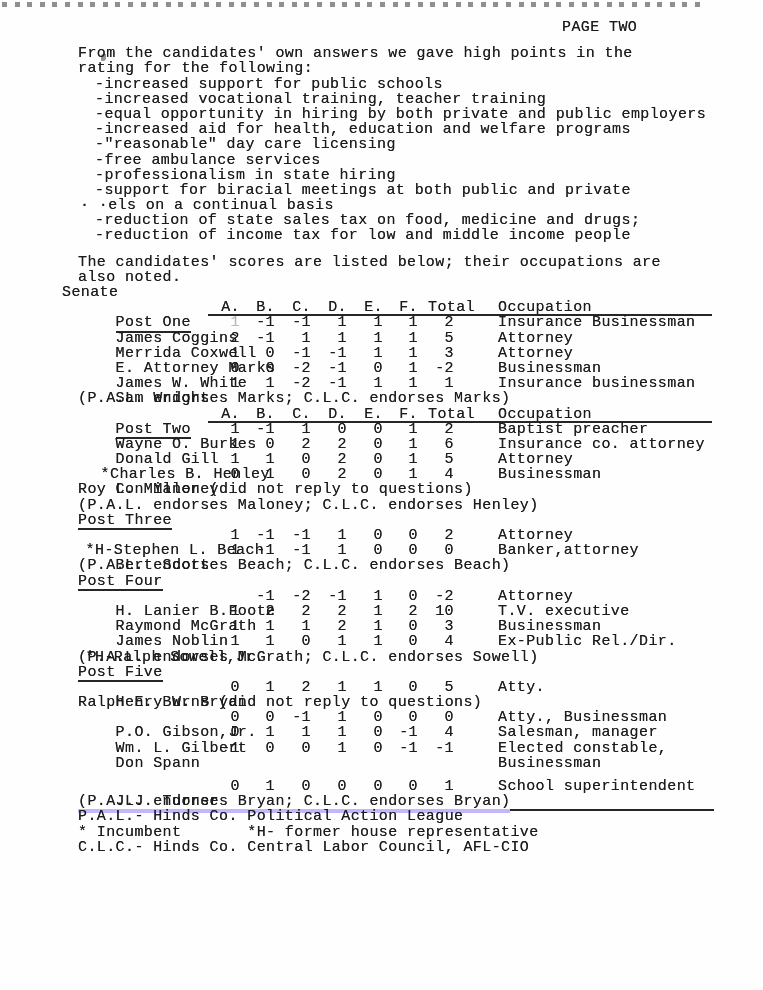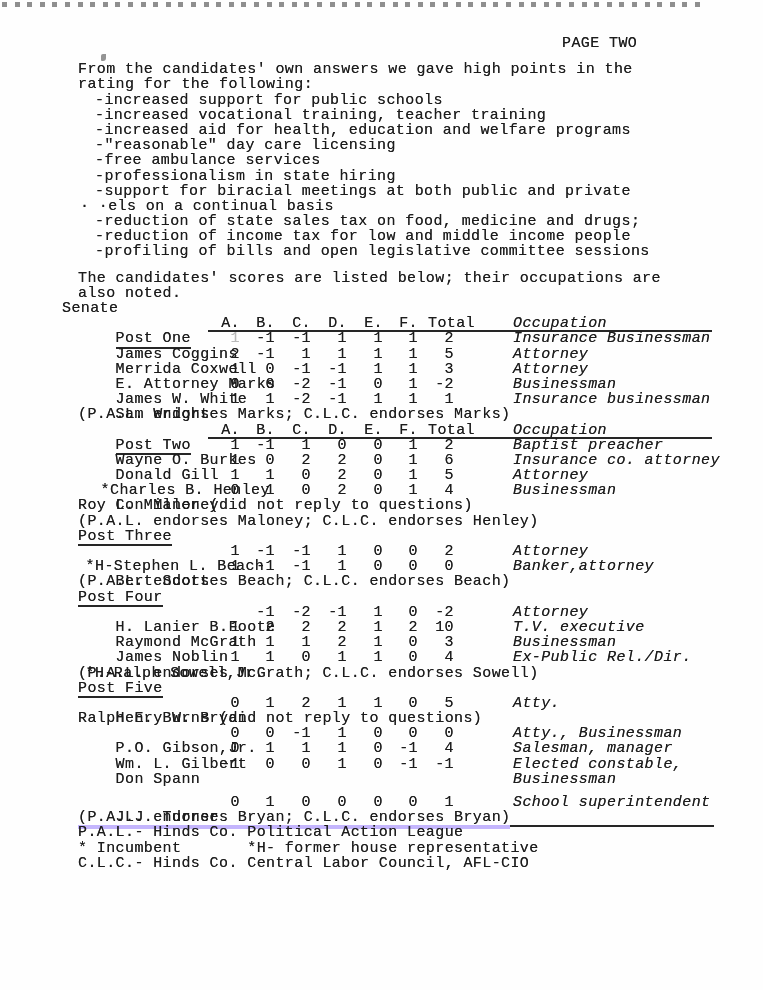--- a/index.html
+++ b/index.html
@@ -17,32 +17,32 @@
   }
   .dots{
     position:absolute;top:2px;left:2px;width:706px;height:5px;
     background:repeating-linear-gradient(90deg,#8f8f8f 0 5px,transparent 5px 12.6px);
   }
   .mark1{
     position:absolute;top:54px;left:101px;width:5px;height:7px;
     background:#3c3c3c;opacity:.55;border-radius:2px 0 3px 1px;
     box-shadow:7px 4px 0 -3px #777;
   }
-  .pageline{padding-top:36px;}
+  .pageline{padding-top:20px;}
   .line{position:relative;height:15.2px;line-height:15.2px;white-space:pre;}
   .sp11{height:11px;} .sp24{height:11px;} .sp8{height:8px;}
   .nm{display:inline-block;}
   .ml48{margin-left:48px;text-align:right;} .ml62{margin-left:62px;} .ml63{margin-left:63px;}
   .ml78{margin-left:78px;} .ml80{margin-left:80px;} .ml95{margin-left:95px;}
   .ml108{margin-left:108px;} .ml562{margin-left:562px;}
   .cell{position:absolute;top:0;width:28px;text-align:right;}
   .ca{left:212px;} .cb{left:247px;} .cc{left:283px;} .cd{left:319px;}
   .ce{left:355px;} .cf{left:390px;} .ct{left:426px;}
   .hdr-t{position:absolute;left:428px;top:0;}
-  .occ{position:absolute;left:513px;top:0;font-style:italic;}
+  .occ{position:absolute;left:498px;top:0;}
   .u{border-bottom:2px solid #262626;}
   .hline::after{
     content:"";position:absolute;left:208px;width:504px;bottom:-1px;
     border-bottom:2px solid #262626;
   }
   .faint{opacity:.3;}
   .struck{position:relative;border-bottom:4px solid #c4b5fd;}
   .struck::after{
     content:"";position:absolute;left:100%;width:204px;bottom:-2px;
     border-bottom:2px solid #262626;
@@ -56,29 +56,29 @@
   <span class="mark1"></span>
 
   <div class="line pageline"><span class="nm ml562">PAGE TWO</span></div>
   <div class="sp24"></div>
 
   <div class="line"><span class="nm ml78">From the candidates' own answers we gave high points in the</span></div>
   <div class="line"><span class="nm ml78">rating for the following:</span></div>
 
   <div class="line"><span class="nm ml95">-increased support for public schools</span></div>
   <div class="line"><span class="nm ml95">-increased vocational training, teacher training</span></div>
+  <div class="line"><span class="nm ml95">-equal opportunity in hiring by both private and public employers</span></div>
   <div class="line"><span class="nm ml95">-increased aid for health, education and welfare programs</span></div>
   <div class="line"><span class="nm ml95">-"reasonable" day care licensing</span></div>
   <div class="line"><span class="nm ml95">-free ambulance services</span></div>
   <div class="line"><span class="nm ml95">-professionalism in state hiring</span></div>
   <div class="line"><span class="nm ml95">-support for biracial meetings at both public and private</span></div>
   <div class="line"><span class="nm ml80 faint-lead">· ·els on a continual basis</span></div>
   <div class="line"><span class="nm ml95">-reduction of state sales tax on food, medicine and drugs;</span></div>
   <div class="line"><span class="nm ml95">-reduction of income tax for low and middle income people</span></div>
-  <div class="line"><span class="nm ml95">-profiling of bills and open legislative committee sessions</span></div>
   <div class="sp11"></div>
 
   <div class="line"><span class="nm ml78">The candidates' scores are listed below; their occupations are</span></div>
   <div class="line"><span class="nm ml78">also noted.</span></div>
   <div class="line"><span class="nm ml62">Senate</span></div>
 
   <div class="line hline">
     <span class="nm ml78 u">Post One</span>
     <span class="cell ca">A.</span>
     <span class="cell cb">B.</span>

